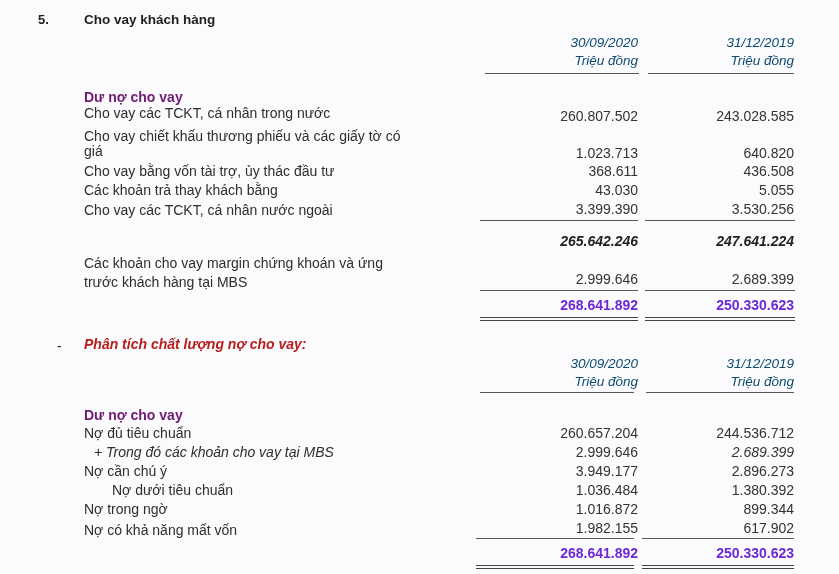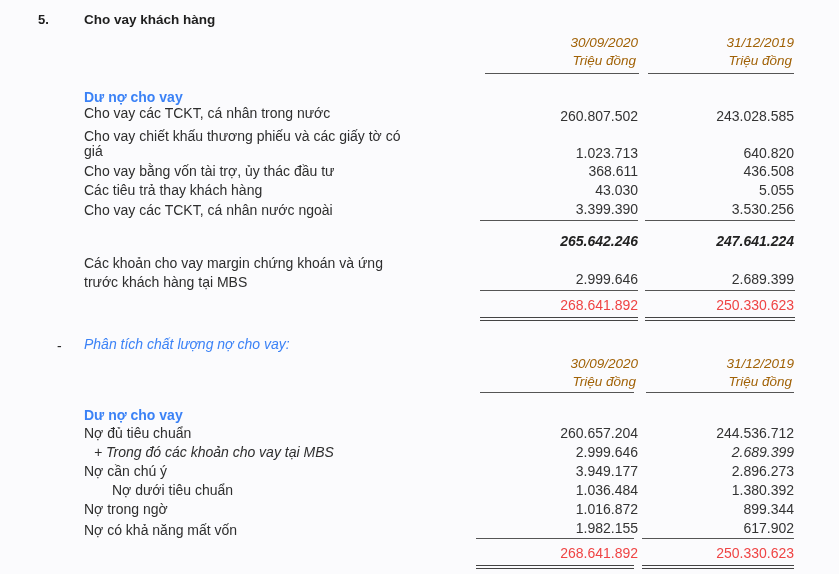--- a/index.html
+++ b/index.html
@@ -6,34 +6,34 @@
     body {
       width: 839px; height: 574px; overflow: hidden;
       background: #fbfbfd;
       font-family: "Liberation Sans", sans-serif;
       color: #2a2a2a;
       position: relative;
     }
     .abs { position: absolute; white-space: nowrap; }
     .sec-num { left: 38px; top: 12px; font-size: 13px; font-weight: bold; color: #1e1e1e; }
     .sec-title { left: 84px; top: 12px; font-size: 13.5px; font-weight: bold; color: #1e1e1e; }
-    .hdr { font-size: 13.5px; font-style: italic; text-align: center; color: #a16207; line-height: 18px; }
+    .hdr { font-size: 13.5px; font-style: italic; text-align: right; color: #0c4a6e; line-height: 18px; }
     .col1 { right: 201px; }
     .col2 { right: 45px; }
     .hline { position: absolute; height: 0; border-top: 1.3px solid #555; }
     .dline { position: absolute; height: 2px; border-top: 1.3px solid #444; border-bottom: 1.3px solid #444; }
     .lab { left: 84px; font-size: 14px; line-height: 17px; color: #2e2e2e; }
-    .lab.bold { font-weight: bold; color: #3b82f6; }
+    .lab.bold { font-weight: bold; color: #701a75; }
     .lab.ital { font-style: italic; margin-left: 10px; }
     .num { font-size: 14px; line-height: 17px; text-align: right; color: #333; }
-    .num.bold { font-weight: normal; color: #ef4444; }
+    .num.bold { font-weight: bold; color: #6d28d9; }
     .num.bi { font-weight: bold; font-style: italic; color: #222; }
     .num.ital { font-style: italic; }
     .dash { left: 57px; font-size: 14px; }
-    .sub-title { left: 84px; font-size: 14px; font-style: italic; font-weight: normal; color: #3b82f6; }
+    .sub-title { left: 84px; font-size: 14px; font-style: italic; font-weight: bold; color: #b91c1c; }
   </style>
 </head>
 <body>
 
 <div class="abs sec-num">5.</div>
 <div class="abs sec-title">Cho vay khách hàng</div>
 
 <div>
   <div class="abs hdr col1" style="top:34px;">
     <div>30/09/2020</div>
@@ -58,21 +58,21 @@
     <div class="abs lab" style="top:143px;">giá</div>
     <div class="abs num col1" style="top:145px;">1.023.713</div>
     <div class="abs num col2" style="top:145px;">640.820</div>
   </div>
   <div>
     <div class="abs lab" style="top:163px;">Cho vay bằng vốn tài trợ, ủy thác đầu tư</div>
     <div class="abs num col1" style="top:163px;">368.611</div>
     <div class="abs num col2" style="top:163px;">436.508</div>
   </div>
   <div>
-    <div class="abs lab" style="top:182px;">Các tiêu trả thay khách hàng</div>
+    <div class="abs lab" style="top:182px;">Các khoản trả thay khách bằng</div>
     <div class="abs num col1" style="top:182px;">43.030</div>
     <div class="abs num col2" style="top:182px;">5.055</div>
   </div>
   <div>
     <div class="abs lab" style="top:202px;">Cho vay các TCKT, cá nhân nước ngoài</div>
     <div class="abs num col1" style="top:201px;">3.399.390</div>
     <div class="abs num col2" style="top:201px;text-align:right;">3.530.256</div>
   </div>
   <div class="hline" style="left:480px; width:158px; top:220px;"></div>
   <div class="hline" style="left:645px; width:150px; top:220px;"></div>

